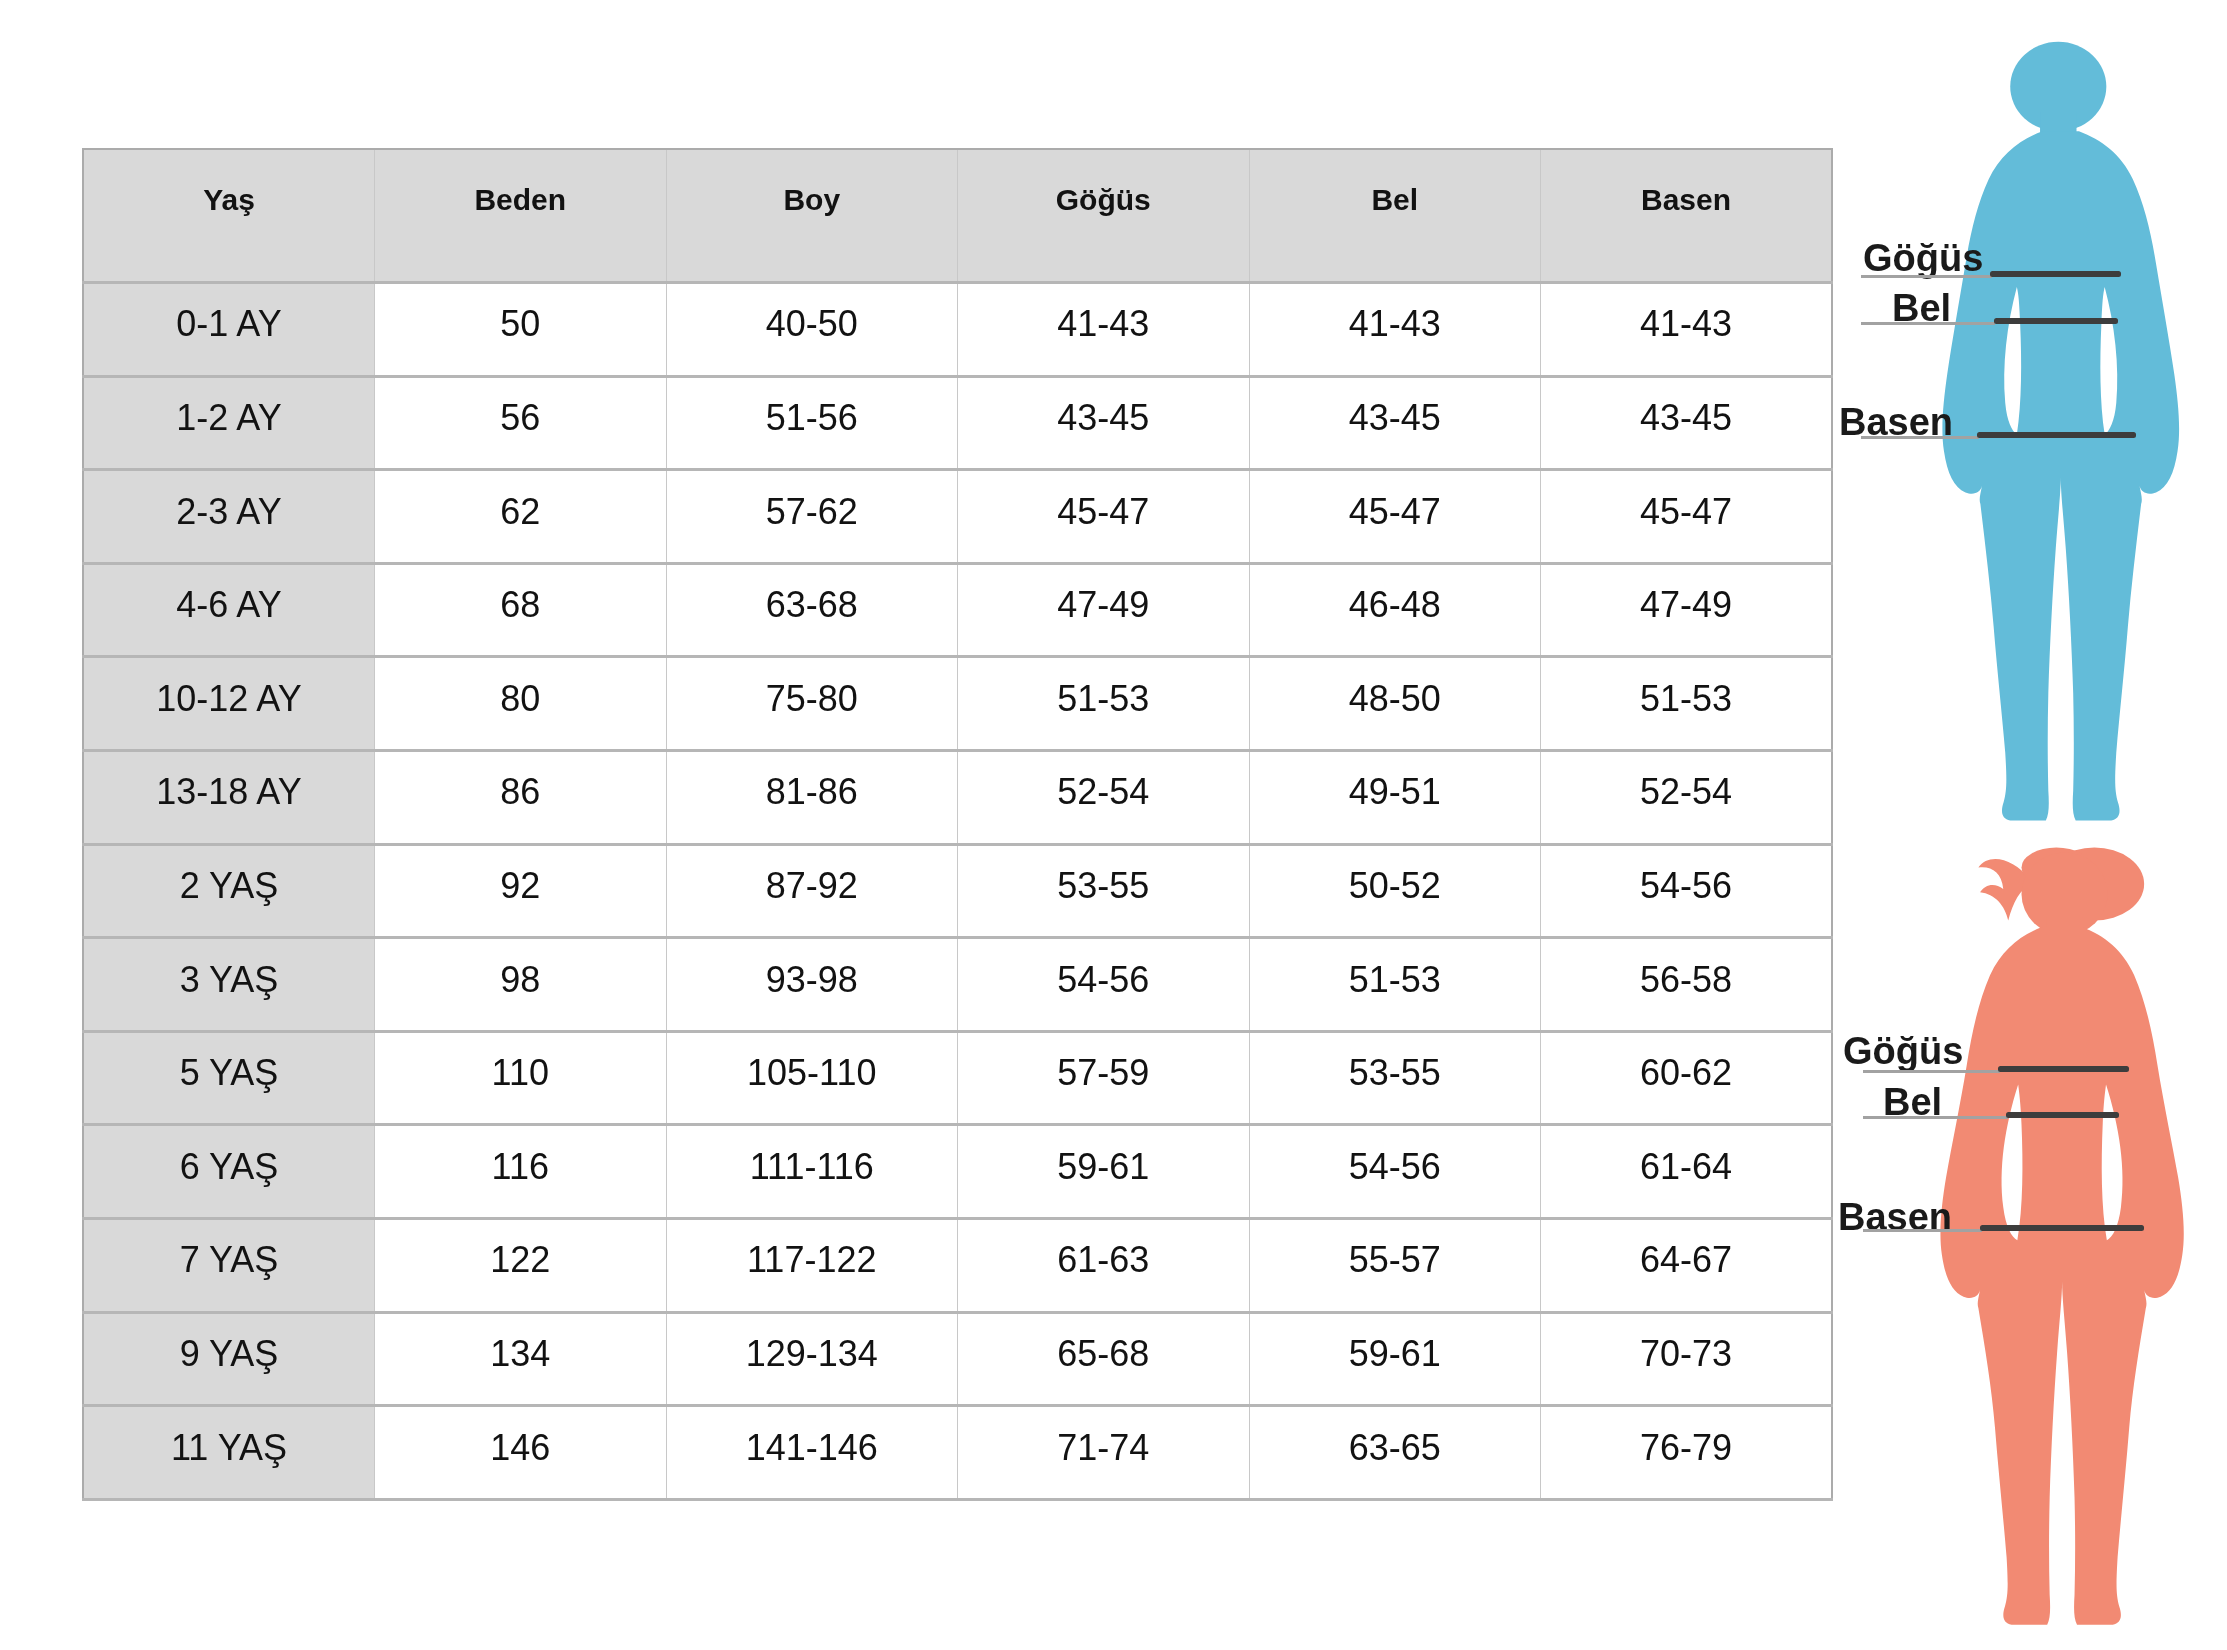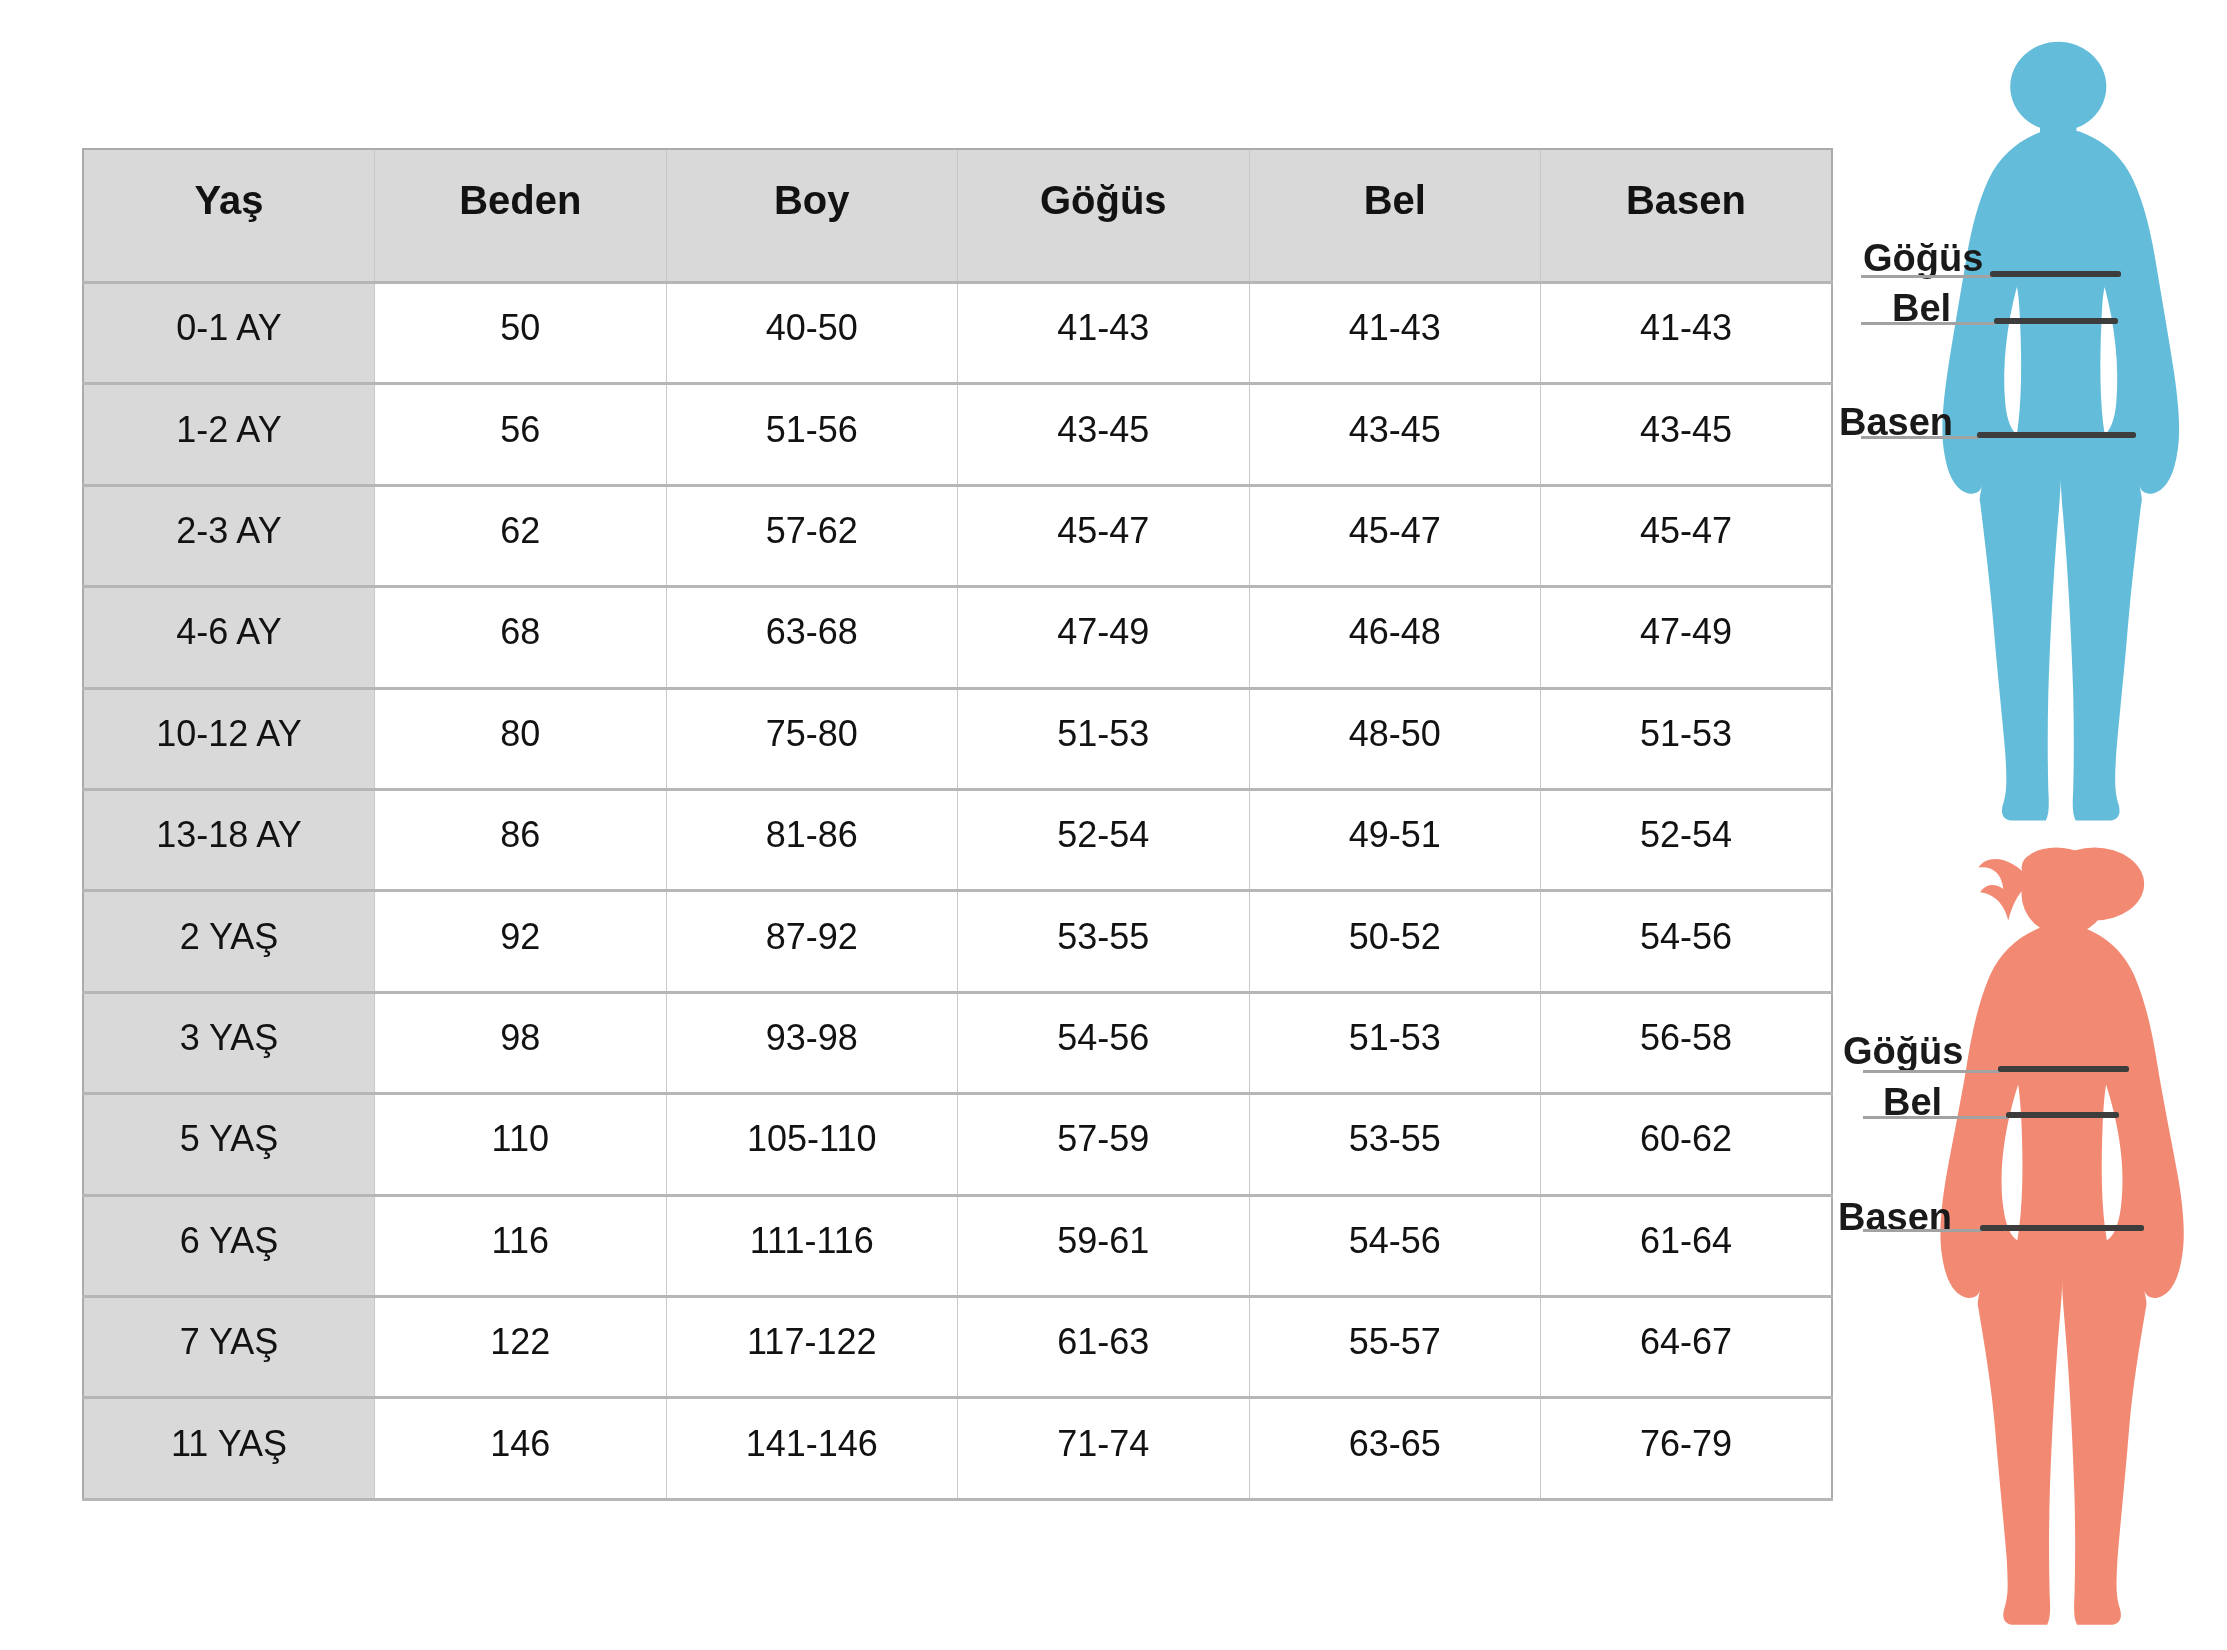--- a/index.html
+++ b/index.html
@@ -14,21 +14,21 @@
   table.size-table{
     position:absolute;left:82px;top:148px;
     width:1751px;height:1353px;
     border-collapse:collapse;table-layout:fixed;
     border:2.5px solid #ababab;
     background:#ffffff;
   }
   table.size-table th{
     height:100px;
     background:#d9d9d9;
-    font-size:40px;font-weight:bold;color:#121212;
+    font-size:30px;font-weight:bold;color:#121212;
     text-align:center;vertical-align:middle;
     padding:0 0 31px 0;
     border-left:1.7px solid #c8c8c8;border-right:1.7px solid #c8c8c8;
     border-bottom:3.3px solid #b6b6b6;
   }
   table.size-table td{
     height:73px;
     font-size:36px;color:#121212;
     text-align:center;vertical-align:middle;
     padding:0 0 10px 0;
@@ -170,20 +170,28 @@
           <td>54-56</td>
           <td>61-64</td>
         </tr>
         <tr>
           <td class="row-label">7 YAŞ</td>
           <td>122</td>
           <td>117-122</td>
           <td>61-63</td>
           <td>55-57</td>
           <td>64-67</td>
+        </tr>
+        <tr>
+          <td class="row-label">9 YAŞ</td>
+          <td>134</td>
+          <td>129-134</td>
+          <td>65-68</td>
+          <td>59-61</td>
+          <td>70-73</td>
         </tr>
         <tr>
           <td class="row-label">11 YAŞ</td>
           <td>146</td>
           <td>141-146</td>
           <td>71-74</td>
           <td>63-65</td>
           <td>76-79</td>
         </tr>
       </tbody>

